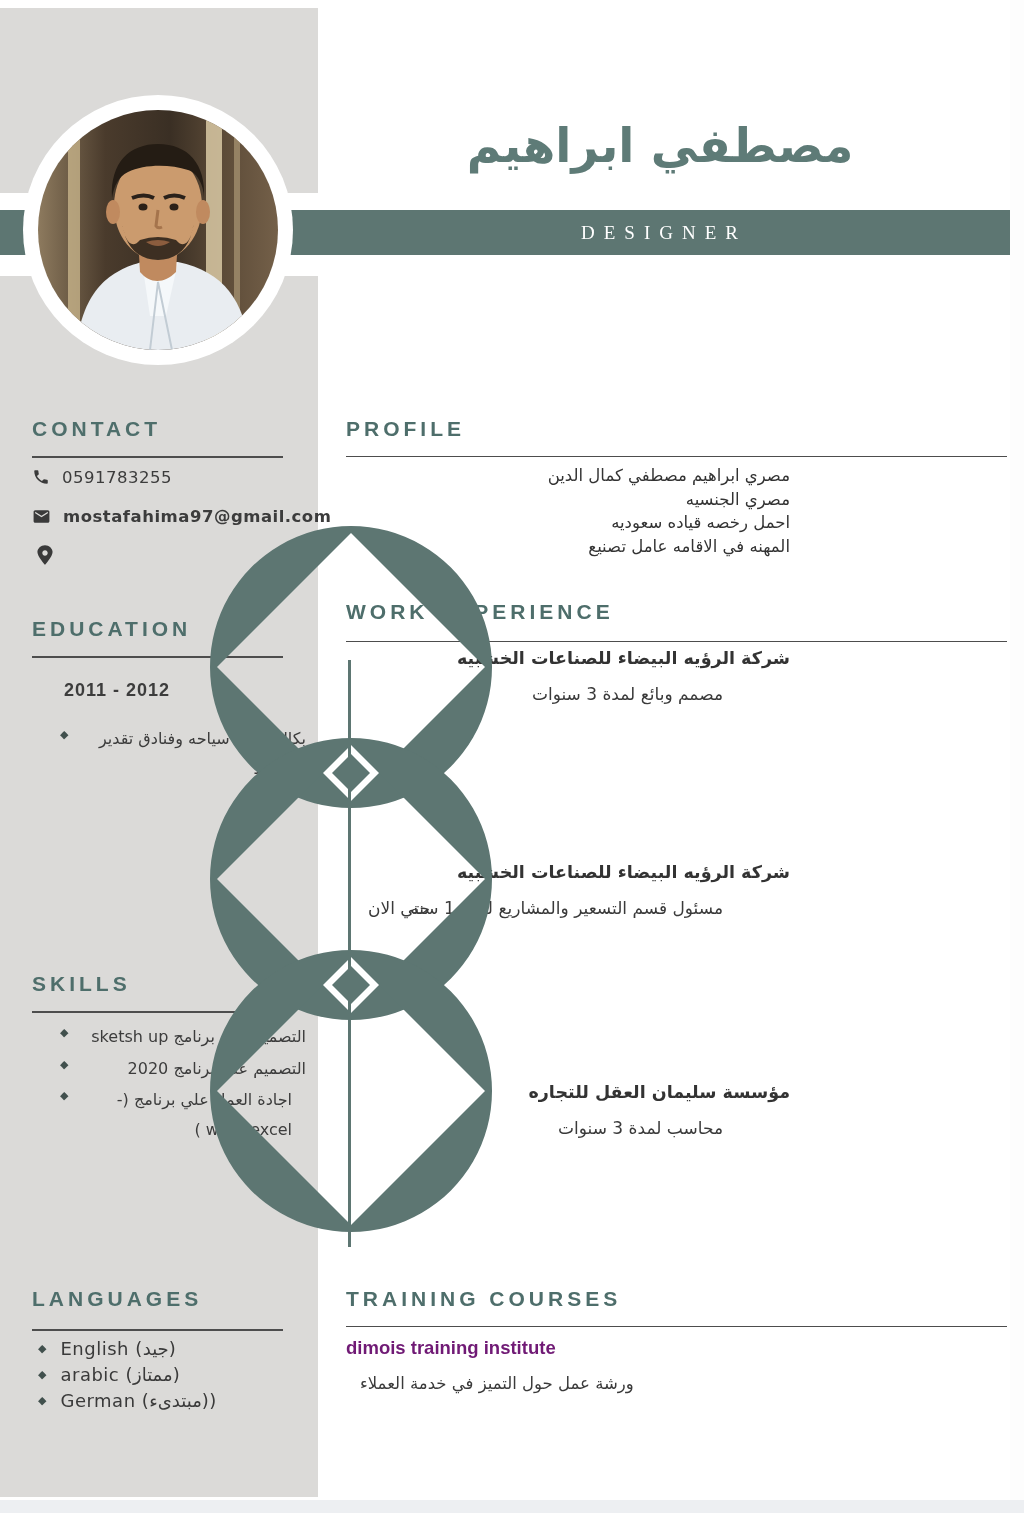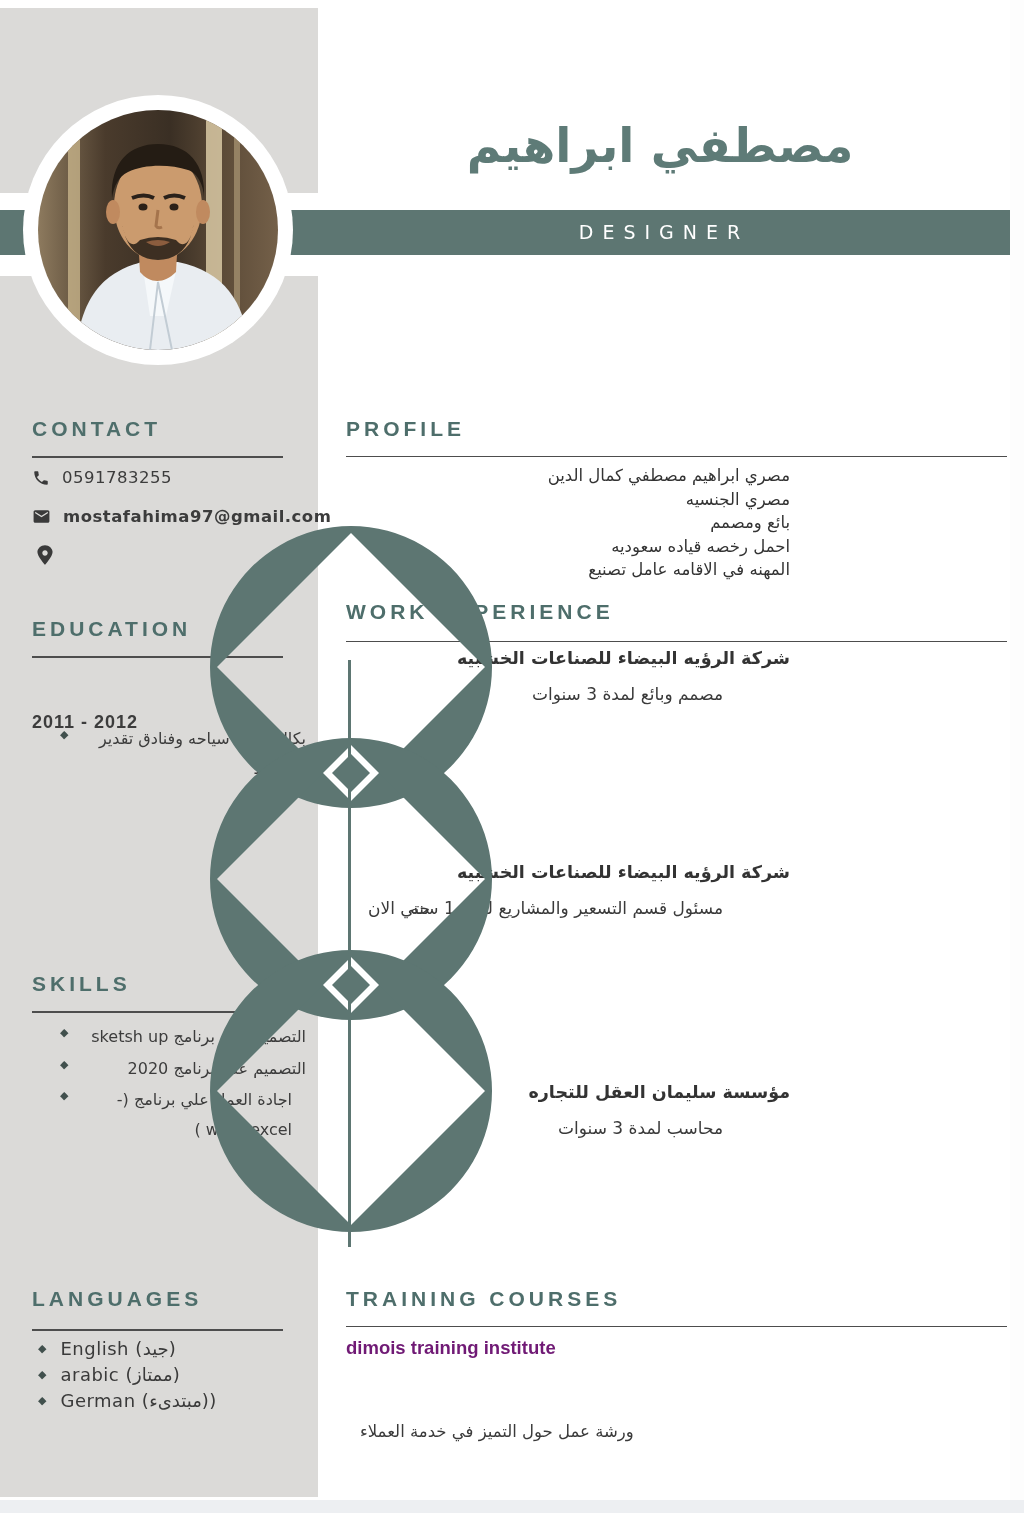--- a/index.html
+++ b/index.html
@@ -11,27 +11,27 @@
   .banner{position:absolute;left:0;top:210px;width:1010px;height:45px;background:#5d7672;}
   .bottom-strip{position:absolute;left:0;top:1500px;width:1024px;height:13px;background:#edeff2;}
   .right-edge{position:absolute;left:1010px;top:0;width:14px;height:1500px;background:#fdfdfd;}
   
   .photo-ring{position:absolute;left:23px;top:95px;width:270px;height:270px;border-radius:50%;background:#ffffff;}
   .photo{position:absolute;left:38px;top:110px;width:240px;height:240px;border-radius:50%;overflow:hidden;}
   
   .name{position:absolute;left:330px;top:118px;width:660px;text-align:center;
         font-size:47px;font-weight:bold;color:#5e7b77;direction:rtl;}
   .designer{position:absolute;left:318px;top:210px;width:692px;height:45px;line-height:45px;
-        text-align:center;color:#ffffff;font-size:19px;letter-spacing:9px;font-weight:500;}
+        text-align:center;color:#ffffff;font-size:19px;letter-spacing:9px;font-weight:500;font-family:Liberation Serif, serif;}
   
   .h-side,.h-main{position:absolute;font-weight:bold;color:#4e6e6b;font-size:21px;letter-spacing:4px;
         font-family:"Liberation Sans","DejaVu Sans",sans-serif;}
   .rule{position:absolute;height:0;border-top:2px solid #4d4d4d;}
   
-  .crow{position:absolute;left:32px;display:flex;align-items:center;gap:12px;color:#3c3c3c;}
+  .crow{position:absolute;left:32px;display:flex;gap:12px;color:#3c3c3c;}
   .crow .txt{font-size:16.5px;letter-spacing:0.5px;}
   .crow svg{flex:0 0 auto;}
   .loc-txt{position:absolute;color:#3c3c3c;font-size:17px;direction:rtl;}
   .period{position:absolute;left:32px;font-weight:bold;font-size:18px;color:#3c3c3c;letter-spacing:1px;
         font-family:"Liberation Sans","DejaVu Sans",sans-serif;}
   .blist-item{position:absolute;left:60px;width:246px;display:flex;align-items:flex-start;gap:8px;}
   .blist-item .bullet{color:#41504d;font-size:11px;line-height:22px;flex:0 0 auto;}
   .blist-item .btxt{flex:1;direction:rtl;text-align:right;font-size:16px;line-height:30px;color:#3c3c3c;}
   .lang-item{position:absolute;left:38px;display:flex;align-items:center;gap:14px;color:#3a3a3a;}
   .lang-item .bullet{color:#41504d;font-size:11px;}
@@ -126,21 +126,21 @@
 
   <div class="crow" style="top:541px;">
     <svg width="26" height="30" viewBox="0 0 24 24">
       <path fill="#3a3a3a" d="M12 2C8.13 2 5 5.13 5 8.2c0 4.17 7 11.8 7 11.8s7-7.63 7-11.8C19 5.13 15.87 2 12 2zm0 9.7c-1.38 0-2.5-1.12-2.5-2.5S10.62 6.7 12 6.7s2.5 1.12 2.5 2.5-1.12 2.5-2.5 2.5z"></path>
     </svg>
   </div>
   <div class="loc-txt" style="left:205px;top:551px;width:85px;">الخبر</div>
 
   <div class="h-side" style="left:32px;top:617px;">EDUCATION</div>
   <div class="rule" style="left:32px;top:656px;width:251px;"></div>
-  <div class="period" style="top:712px;">2011 - 2012</div>
+  <div class="period" style="top:680px;margin-left:32px;">2011 - 2012</div>
   <div class="blist-item" style="top:724px;">
     <span class="bullet">◆</span>
     <span class="btxt">بكالوريوس سياحه وفنادق تقدير عام جيد</span>
   </div>
 
   <div class="h-side" style="left:32px;top:972px;">SKILLS</div>
   <div class="rule" style="left:32px;top:1011px;width:251px;"></div>
   <div class="blist-item" style="top:1022px;">
     <span class="bullet">◆</span>
     <span class="btxt">التصميم علي برنامج sketsh up</span>
@@ -167,21 +167,20 @@
   <div class="lang-item" style="top:1390px;">
     <span class="bullet">◆</span>
     <span class="btxt">German (مبتدىء))</span>
   </div>
 
   <div class="h-main" style="left:346px;top:417px;">PROFILE</div>
   <div class="rule" style="left:346px;top:456px;width:661px;border-top-width:1.5px;"></div>
   <div class="profile-lines">
     <div>مصري ابراهيم مصطفي كمال الدين</div>
     <div>مصري الجنسيه</div>
-    <div>بائع ومصمم</div>
     <div>احمل رخصه قياده سعوديه</div>
     <div>المهنه في الاقامه عامل تصنيع</div>
   </div>
 
   <div class="h-main" style="left:346px;top:600px;">WORK EXPERIENCE</div>
   <div class="rule" style="left:346px;top:641px;width:661px;border-top-width:1.5px;"></div>
 
   <div class="job-title" style="top:648px;">
     <span class="inner">شركة الرؤيه البيضاء للصناعات الخشبيه</span>
   </div>
@@ -194,21 +193,21 @@
   <div class="job-date" style="top:898px;">حتي الان</div>
 
   <div class="job-title" style="top:1082px;">
     <span class="inner">مؤسسة سليمان العقل للتجاره</span>
   </div>
   <div class="job-sub" style="top:1118px;">محاسب لمدة 3 سنوات</div>
 
   <div class="h-main" style="left:346px;top:1287px;">TRAINING COURSES</div>
   <div class="rule" style="left:346px;top:1326px;width:661px;border-top-width:1.5px;"></div>
   <div class="institute" style="top:1337px;">dimois training institute</div>
-  <div class="course" style="top:1374px;margin-top:48px;">ورشة عمل حول التميز في خدمة العملاء</div>
+  <div class="course" style="top:1374px;">ورشة عمل حول التميز في خدمة العملاء</div>
 
   <svg class="watermark" width="1024" height="1513" viewBox="0 0 1024 1513">
     <g fill="#5d7672">
 
       <path fill-rule="evenodd" d="M351 526 a141 141 0 1 0 0.01 0 Z M351 533 L485 667 L351 801 L217 667 Z"></path>
 
       <path fill-rule="evenodd" d="M351 738 a141 141 0 1 0 0.01 0 Z M351 745 L485 879 L351 1013 L217 879 Z"></path>
 
       <path fill-rule="evenodd" d="M351 950 a141 141 0 1 0 0.01 0 Z M351 957 L485 1091 L351 1225 L217 1091 Z"></path>
 

